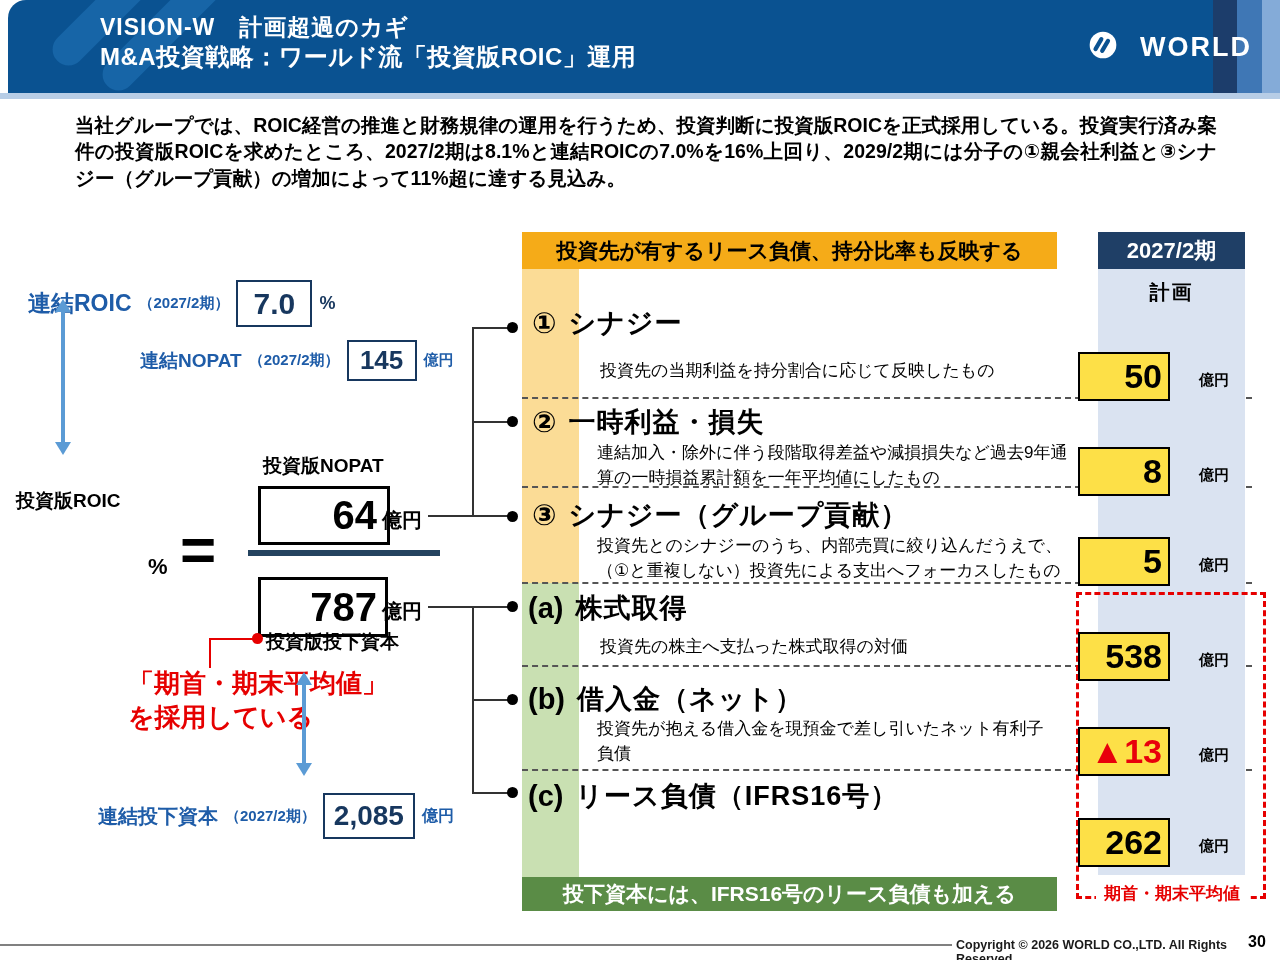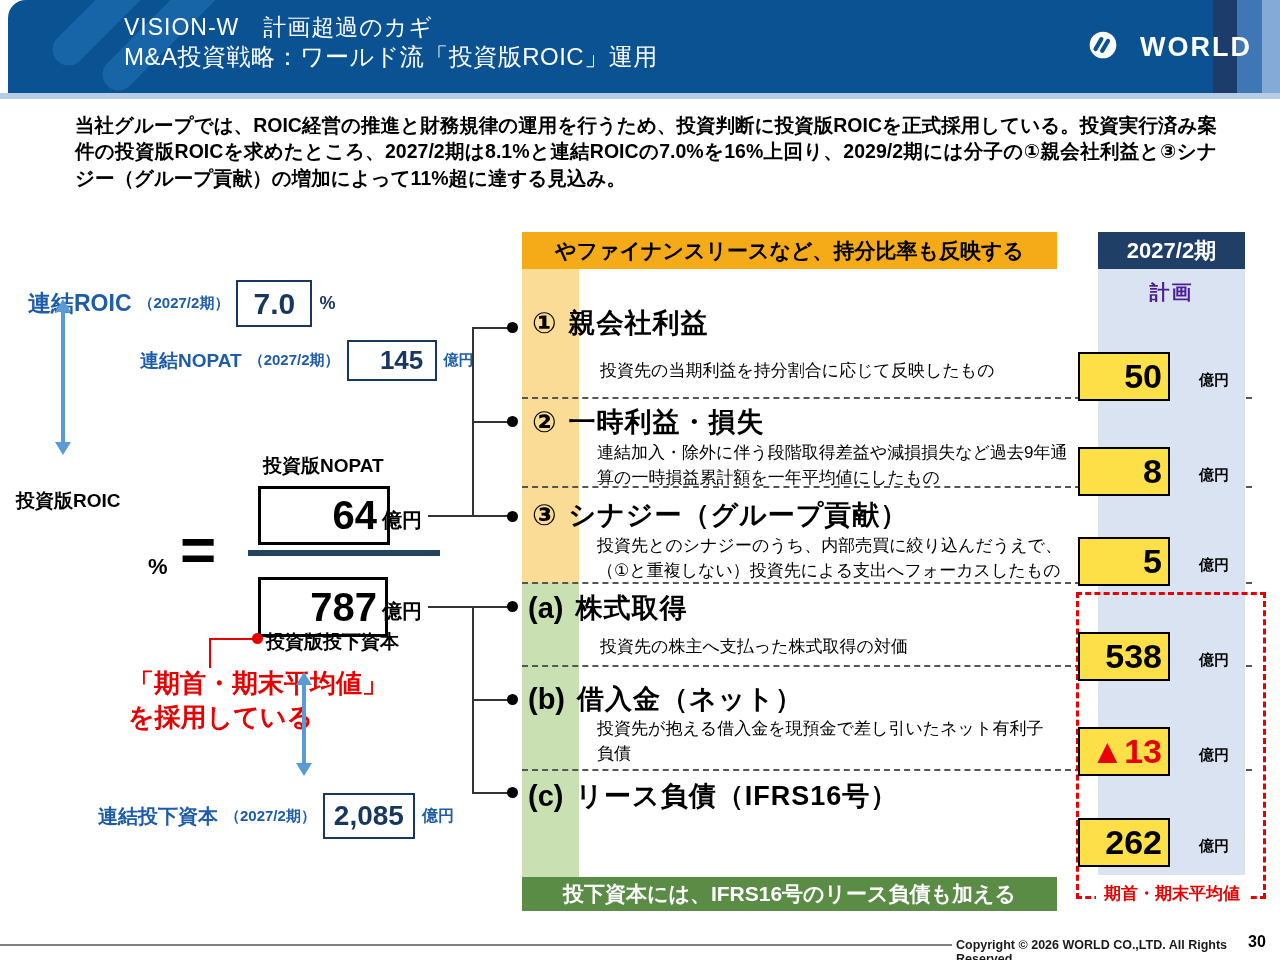--- a/index.html
+++ b/index.html
@@ -7,21 +7,21 @@
          font-family:"Liberation Sans","DejaVu Sans",sans-serif;color:#000;}
   .abs{position:absolute;}
 
   
   .hdr{position:absolute;left:8px;top:0;width:1272px;height:93px;background:#0A5291;
        border-top-left-radius:18px;overflow:hidden;}
   .capsule{position:absolute;width:32px;height:200px;border-radius:16px;background:#1765A7;
            transform:rotate(45deg);}
   .cap1{left:104px;top:-110px;}
   .cap2{left:154px;top:-85px;}
-  .hdr-titles{position:absolute;left:92px;top:13px;color:#fff;font-weight:normal;line-height:1.28;margin-left:24px;}
+  .hdr-titles{position:absolute;left:92px;top:13px;color:#fff;font-weight:bold;line-height:1.28;}
   .hdr-t1{font-size:23px;letter-spacing:1px;}
   .hdr-t2{font-size:24px;letter-spacing:.5px;}
   .stripe{position:absolute;top:0;height:93px;}
   .st1{left:1205px;width:24px;background:#1C3D6B;}
   .st2{left:1229px;width:25px;background:#3F77B5;}
   .st3{left:1254px;width:18px;background:#84ABD8;}
   .logo{position:absolute;left:1080px;top:30px;display:flex;align-items:center;gap:22px;}
   .logo-text{color:#fff;font-size:27px;font-weight:bold;letter-spacing:2px;}
   .hdr-divider{position:absolute;left:0;top:93px;width:1280px;height:6px;background:#B7CDE6;}
 
@@ -39,21 +39,21 @@
   .dot{position:absolute;width:11px;height:11px;border-radius:50%;background:#000;}
   .hline{position:absolute;height:2px;background:#333;}
   .vline{position:absolute;width:2px;background:#333;}
   .dash{position:absolute;left:522px;width:730px;border-top:2px dashed #555;}
 
   
   .r-roic{left:28px;top:236px;margin-top:44px;}
   .lbl23{font-size:23px;} .lbl19{font-size:19px;} .lbl20{font-size:20px;}
   .per15{font-size:15px;}
   .box70{width:72px;height:43px;font-size:30px;}
-  .box145{width:66px;height:37px;font-size:26px;padding-left:20px;}
+  .box145{width:66px;height:37px;font-size:26px;}
   .box2085{width:88px;height:42px;font-size:28px;}
   .r-nopat{left:140px;top:340px;}
   .r-ccap{left:98px;top:793px;}
 
   .arrow-shaft{position:absolute;background:#5B9BD5;}
   .tri{position:absolute;width:0;height:0;border-left:8px solid transparent;border-right:8px solid transparent;}
   .tri-up{border-bottom:13px solid #5B9BD5;}
   .tri-dn{border-top:13px solid #5B9BD5;}
 
   .lbl-invnopat{left:263px;top:453px;font-size:19px;font-weight:bold;}
@@ -87,21 +87,21 @@
   .d2{left:597px;top:441px;width:482px;}
   .d3{left:597px;top:534px;width:484px;}
   .d4{left:600px;top:635px;width:460px;}
   .d5{left:597px;top:717px;width:456px;}
   .d6{left:600px;top:814px;width:474px;}
 
   
   .rp-head{left:1098px;top:232px;width:147px;height:37px;background:#1F3F66;color:#fff;
            display:flex;align-items:center;justify-content:center;font-size:22px;font-weight:bold;}
   .rp-panel{left:1098px;top:269px;width:147px;height:606px;background:#DAE3F1;}
-  .rp-plan{left:1098px;top:279px;width:147px;text-align:center;color:#4c1d95;font-size:20px;
+  .rp-plan{left:1098px;top:279px;width:147px;text-align:center;color:#000000;font-size:20px;
            font-weight:bold;letter-spacing:2px;}
   .vbox{position:absolute;left:1078px;width:82px;height:45px;border:2.5px solid #000;background:#fde047;
         display:flex;align-items:center;justify-content:flex-end;padding-right:6px;
         font-size:34px;font-weight:bold;z-index:3;}
   .v1{top:352px;} .v2{top:447px;} .v3{top:537px;} .v4{top:632px;} .v5{top:727px;} .v6{top:818px;}
   .neg{color:#E8000B;}
   .unit{position:absolute;left:1199px;font-size:15px;font-weight:bold;z-index:3;}
   .u1{top:371px;} .u2{top:466px;} .u3{top:556px;} .u4{top:651px;} .u5{top:746px;} .u6{top:837px;}
   .reddashed{position:absolute;left:1076px;top:592px;width:184px;height:301px;
              border:3px dashed #E60000;z-index:2;}
@@ -204,27 +204,27 @@
   <div class="dot" style="left:507px;top:511px;"></div>
 
   <div class="hline" style="left:428px;top:606px;width:84px;"></div>
   <div class="vline" style="left:472px;top:607px;height:187px;"></div>
   <div class="hline" style="left:472px;top:699px;width:40px;"></div>
   <div class="hline" style="left:472px;top:792px;width:40px;"></div>
   <div class="dot" style="left:507px;top:601px;"></div>
   <div class="dot" style="left:507px;top:694px;"></div>
   <div class="dot" style="left:507px;top:787px;"></div>
 
-  <div class="abs banner-top">やファイナンスリースなど、持分比率も反映する</div>
+  <div class="abs banner-top">投資先が有するリース負債、持分比率も反映する</div>
   <div class="abs strip-y"></div>
   <div class="abs strip-g"></div>
 
   <div class="mi t1">
     <span class="num">①</span>
-    <span class="ttl">親会社利益</span>
+    <span class="ttl">シナジー</span>
   </div>
   <div class="desc d1">投資先の当期利益を持分割合に応じて反映したもの</div>
   <div class="dash" style="top:397px;"></div>
 
   <div class="mi t2">
     <span class="num">②</span>
     <span class="ttl">一時利益・損失</span>
   </div>
   <div class="desc d2">連結加入・除外に伴う段階取得差益や減損損失など過去9年通算の一時損益累計額を一年平均値にしたもの</div>
   <div class="dash" style="top:486px;"></div>

